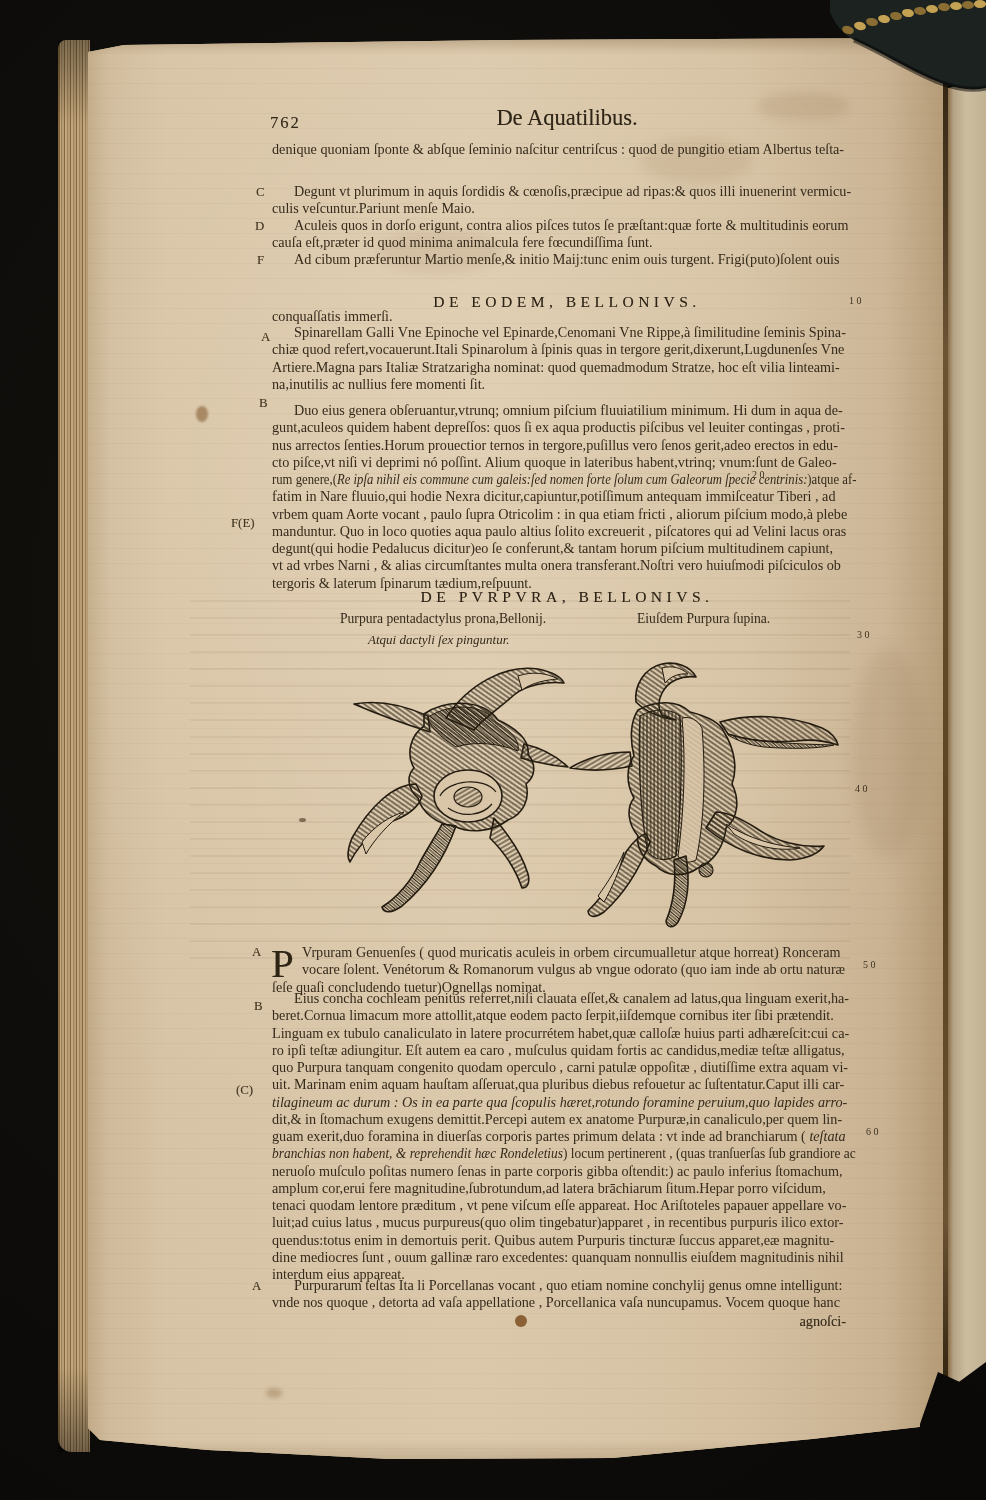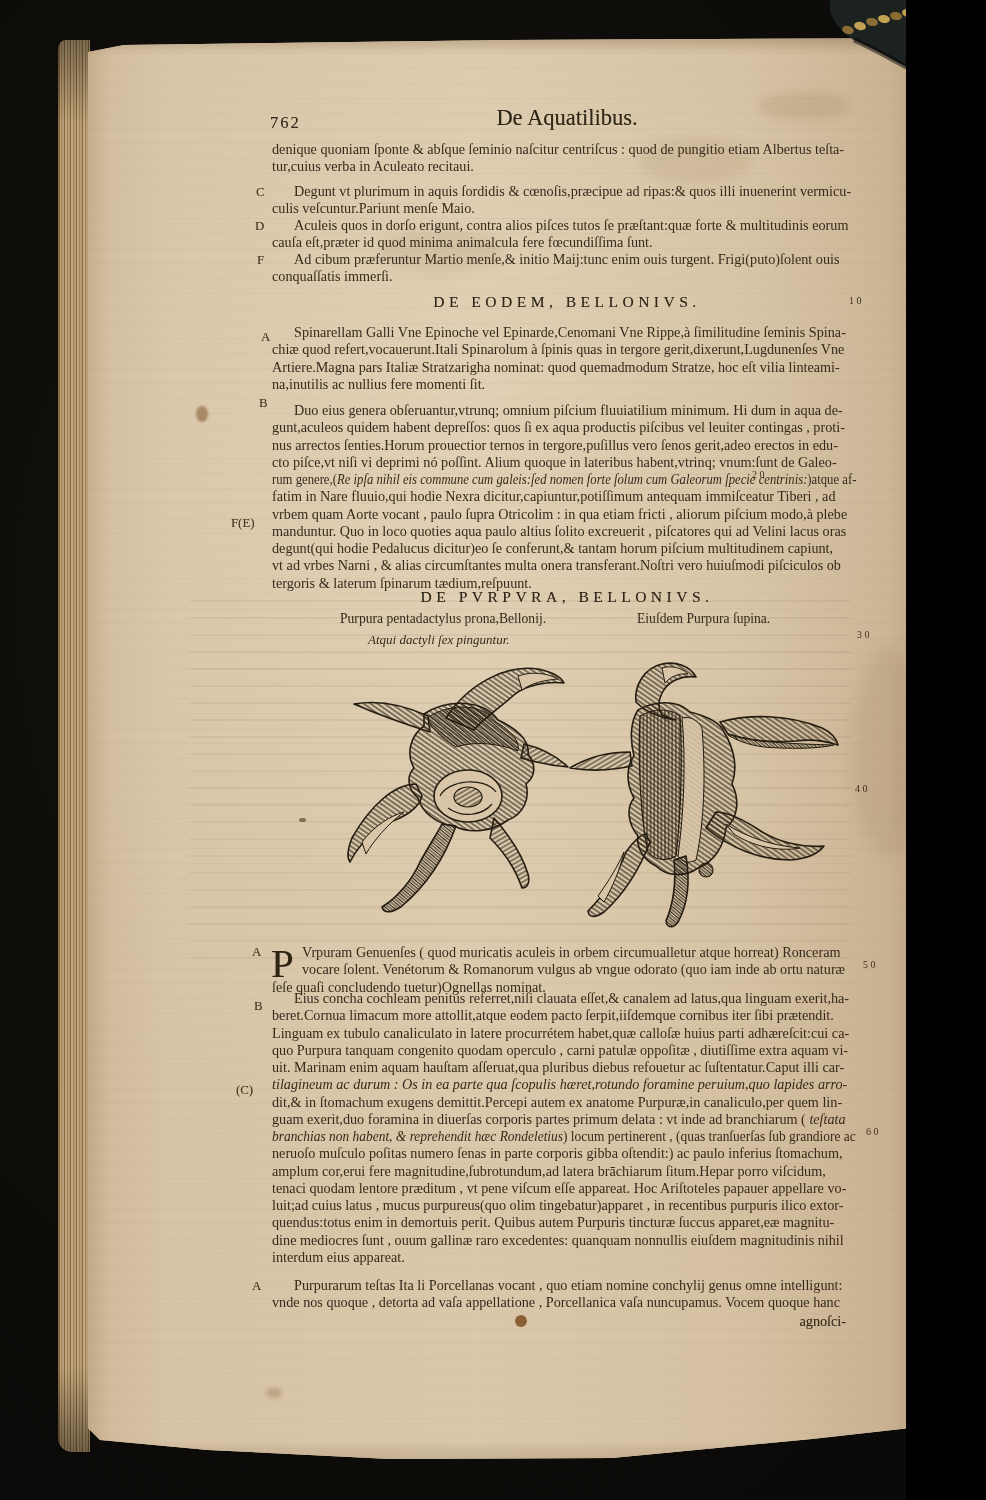--- a/index.html
+++ b/index.html
@@ -1,16 +1,16 @@
 <!DOCTYPE html>
 <html><head>
 <meta charset="utf-8">
 <style>
   html,body{margin:0;padding:0;background:#000;}
-  .stage{position:relative;width:906px;height:1500px;overflow:hidden;
+  .stage{position:relative;width:986px;height:1500px;overflow:hidden;
     background:radial-gradient(120% 100% at 40% 40%, #14120f 0%, #0b0a08 70%);
     font-family:"Liberation Serif","DejaVu Serif",serif;}
   
   .edges{position:absolute;left:58px;top:40px;width:32px;height:1412px;
     background:repeating-linear-gradient(90deg,#85683f 0 1.5px,#c2a87e 1.5px 3px,#a0825a 3px 4.5px,#b89d74 4.5px 6px);
     border-radius:8px 0 0 14px;transform:skewY(-.2deg);}
   .edges:after{content:"";position:absolute;inset:0;background:linear-gradient(180deg,rgba(0,0,0,.35),rgba(0,0,0,0) 6%,rgba(0,0,0,0) 94%,rgba(0,0,0,.4));}
   
   .page{position:absolute;left:88px;top:38px;width:858px;height:1424px;
     background:
@@ -84,33 +84,32 @@
   <div class="stain s5"></div>
   <div class="stain s6"></div>
   <div class="stain s7"></div>
   <div class="stain s8"></div>
 
   <div class="txt pageno">762</div>
   <div class="txt runhead">De Aquatilibus.</div>
 
   <div class="para p-cont">
       <div class="tline" style="transform: scaleX(1);"><span class="seg">denique quoniam ſponte &amp; abſque ſeminio naſcitur centriſcus : quod de pungitio etiam Albertus teſta-</span></div>
-      <div class="tline" style="transform: scaleX(1);"><span class="seg">tur,cuius verba in Aculeato recitaui.</span></div>
     </div>
   <div class="para p-degunt ind">
       <div class="tline" style="transform: scaleX(1);"><span class="seg">Degunt vt plurimum in aquis ſordidis &amp; cœnoſis,præcipue ad ripas:&amp; quos illi inuenerint vermicu-</span></div>
       <div class="tline" style="transform: scaleX(1);"><span class="seg">culis veſcuntur.Pariunt menſe Maio.</span></div>
     </div>
   <div class="para p-aculeis ind">
       <div class="tline" style="transform: scaleX(1);"><span class="seg">Aculeis quos in dorſo erigunt, contra alios piſces tutos ſe præſtant:quæ forte &amp; multitudinis eorum</span></div>
       <div class="tline" style="transform: scaleX(1);"><span class="seg">cauſa eſt,præter id quod minima animalcula fere fœcundiſſima ſunt.</span></div>
     </div>
   <div class="para p-adcibum ind">
       <div class="tline" style="transform: scaleX(1);"><span class="seg">Ad cibum præferuntur Martio menſe,&amp; initio Maij:tunc enim ouis turgent. Frigi(puto)ſolent ouis</span></div>
-      <div class="tline" style="transform: scaleX(1);"><span class="seg">conquaſſatis immerſi.</span></div>
+      <div class="tline" style="transform: scaleX(1); margin-top: 40px;"><span class="seg">conquaſſatis immerſi.</span></div>
     </div>
 
   <div class="txt xhead h-eodem">DE EODEM, BELLONIVS.</div>
 
   <div class="para p-spina ind">
       <div class="tline" style="transform: scaleX(1);"><span class="seg">Spinarellam Galli Vne Epinoche vel Epinarde,Cenomani Vne Rippe,à ſimilitudine ſeminis Spina-</span></div>
       <div class="tline" style="transform: scaleX(1);"><span class="seg">chiæ quod refert,vocauerunt.Itali Spinarolum à ſpinis quas in tergore gerit,dixerunt,Lugdunenſes Vne</span></div>
       <div class="tline" style="transform: scaleX(1);"><span class="seg">Artiere.Magna pars Italiæ Stratzarigha nominat: quod quemadmodum Stratze, hoc eſt vilia linteami-</span></div>
       <div class="tline" style="transform: scaleX(1);"><span class="seg">na,inutilis ac nullius fere momenti ſit.</span></div>
     </div>
@@ -187,20 +186,21 @@
   <div class="txt dropcap">P</div>
   <div class="para p-purp">
       <div class="tline" style="transform: scaleX(1);"><span class="seg">Vrpuram Genuenſes ( quod muricatis aculeis in orbem circumualletur atque horreat) Ronceram</span></div>
       <div class="tline" style="transform: scaleX(1);"><span class="seg">vocare ſolent.  Venétorum &amp; Romanorum vulgus ab vngue odorato (quo iam inde ab ortu naturæ</span></div>
       <div class="tline" style="transform: scaleX(1);"><span class="seg">ſeſe quaſi concludendo tuetur)Ognellas nominat.</span></div>
     </div>
   <div class="para p-eius ind">
       <div class="tline" style="transform: scaleX(1);"><span class="seg">Eius concha cochleam penitus referret,niſi clauata eſſet,&amp; canalem ad latus,qua linguam exerit,ha-</span></div>
       <div class="tline" style="transform: scaleX(1);"><span class="seg">beret.Cornua limacum more attollit,atque eodem pacto ſerpit,iiſdemque cornibus iter ſibi prætendit.</span></div>
       <div class="tline" style="transform: scaleX(1);"><span class="seg">Linguam ex tubulo canaliculato in latere procurrétem habet,quæ calloſæ huius parti adhæreſcit:cui ca-</span></div>
+      <div class="tline" style="transform: scaleX(1);"><span class="seg">ro ipſi teſtæ adiungitur.   Eſt autem ea caro , muſculus quidam fortis ac candidus,mediæ teſtæ alligatus,</span></div>
       <div class="tline" style="transform: scaleX(1);"><span class="seg">quo Purpura tanquam congenito quodam operculo , carni patulæ oppoſitæ , diutiſſime extra aquam vi-</span></div>
       <div class="tline" style="transform: scaleX(1);"><span class="seg">uit. Marinam enim aquam hauſtam aſſeruat,qua pluribus diebus refouetur ac ſuſtentatur.Caput illi car-</span></div>
       <div class="tline" style="transform: scaleX(1); font-style: italic;"><span class="seg">tilagineum ac durum :  Os in ea parte qua ſcopulis hæret,rotundo foramine peruium,quo lapides arro-</span></div>
       <div class="tline" style="transform: scaleX(1);"><span class="seg">dit,&amp; in ſtomachum exugens demittit.Percepi autem ex anatome Purpuræ,in canaliculo,per quem lin-</span></div>
       <div class="tline" style="transform: scaleX(1);"><span class="seg">guam exerit,duo foramina in diuerſas corporis partes primum delata : vt inde ad branchiarum (</span><span class="seg it"> teſtata</span></div>
       <div class="tline" style="transform: scaleX(0.946515);"><span class="seg it">branchias non habent, &amp; reprehendit hæc Rondeletius</span><span class="seg">) locum pertinerent ,  (quas tranſuerſas ſub grandiore ac</span></div>
       <div class="tline" style="transform: scaleX(1);"><span class="seg">neruoſo muſculo poſitas numero ſenas in parte corporis gibba oſtendit:) ac paulo inferius ſtomachum,</span></div>
       <div class="tline" style="transform: scaleX(1);"><span class="seg">amplum cor,erui fere magnitudine,ſubrotundum,ad latera brāchiarum ſitum.Hepar porro viſcidum,</span></div>
       <div class="tline" style="transform: scaleX(1);"><span class="seg">tenaci quodam lentore præditum , vt pene viſcum eſſe appareat. Hoc Ariſtoteles papauer appellare vo-</span></div>
       <div class="tline" style="transform: scaleX(1);"><span class="seg">luit;ad cuius latus , mucus purpureus(quo olim tingebatur)apparet , in recentibus purpuris ilico extor-</span></div>

